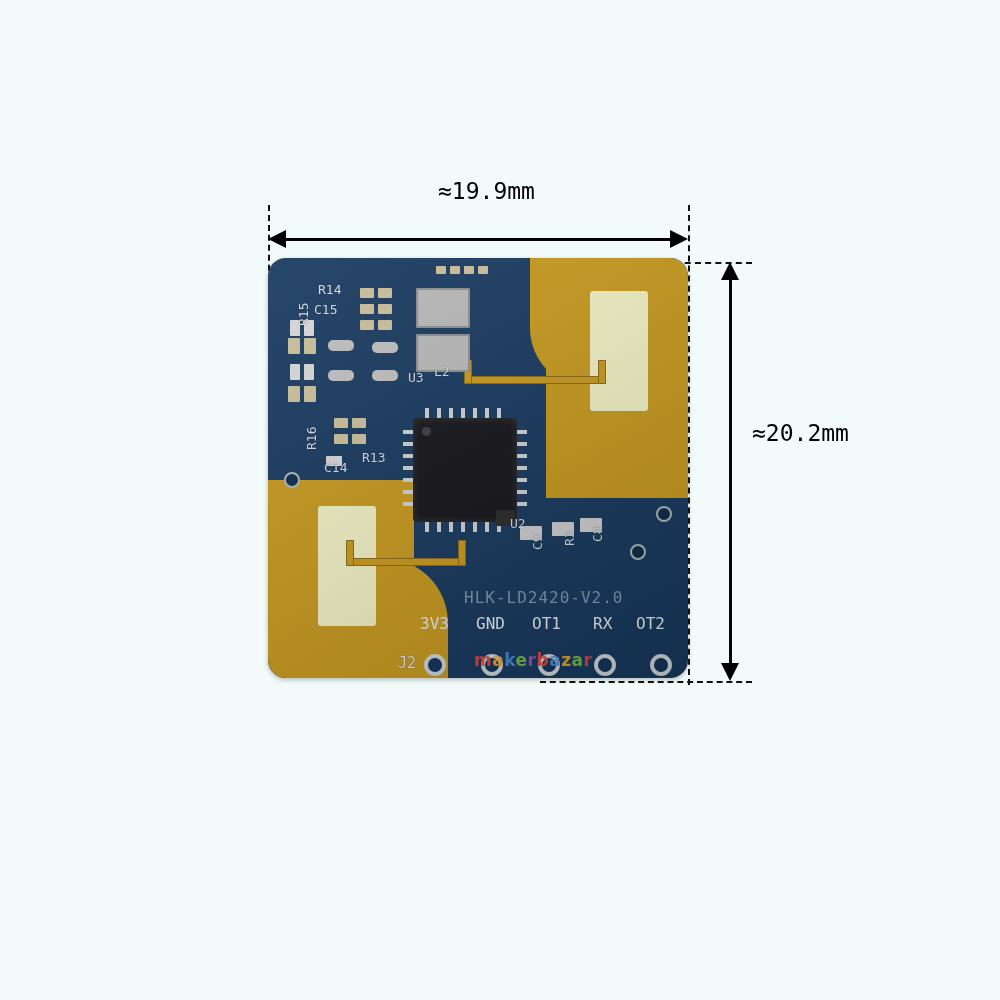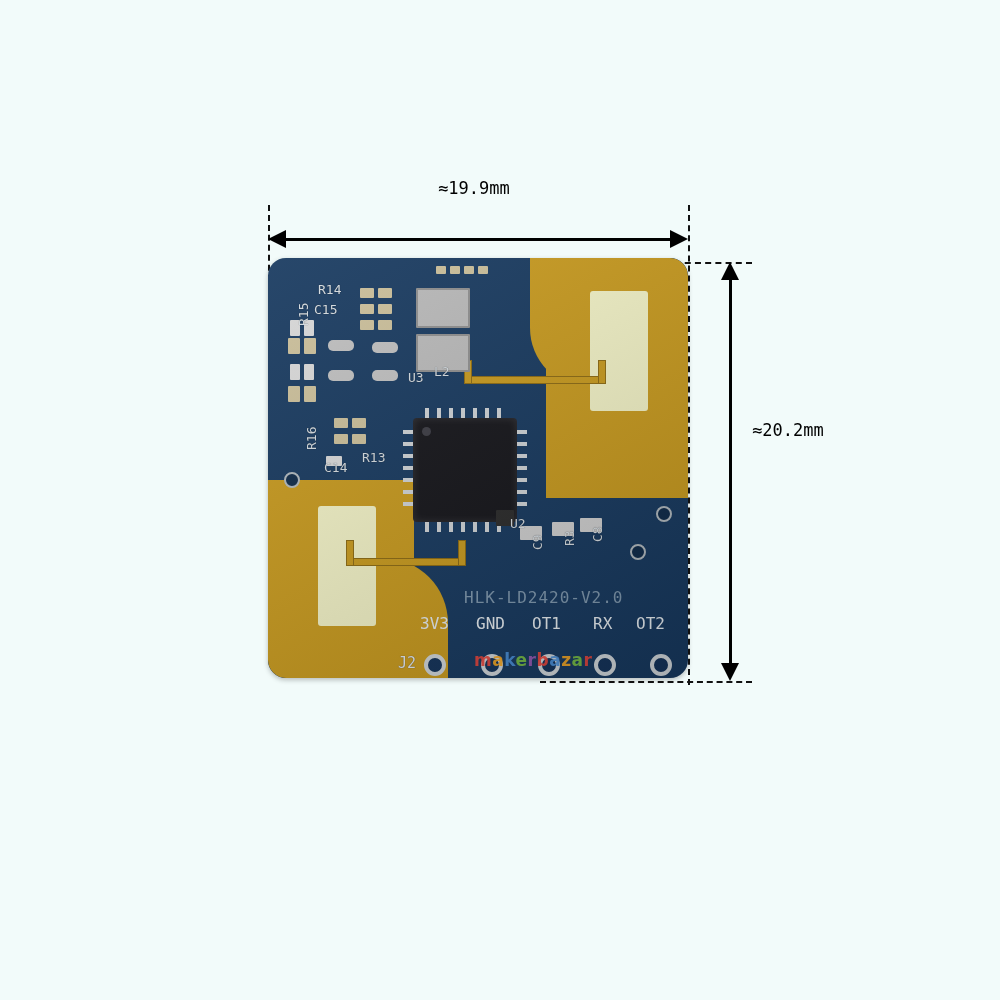--- a/index.html
+++ b/index.html
@@ -17,21 +17,21 @@
     position: relative;
     width: 1000px;
     height: 1000px;
     background: #f2fbfa;
   }
 
   
   .dim-label {
     position: absolute;
     font-family: "DejaVu Sans Mono", monospace;
-    font-size: 17px;
+    font-size: 23px;
     color: #000;
     letter-spacing: 0px;
     white-space: nowrap;
   }
   #label-width { left: 438px; top: 178px; }
   #label-height { left: 752px; top: 420px; }
 
   .dash-v {
     position: absolute;
     width: 0;

